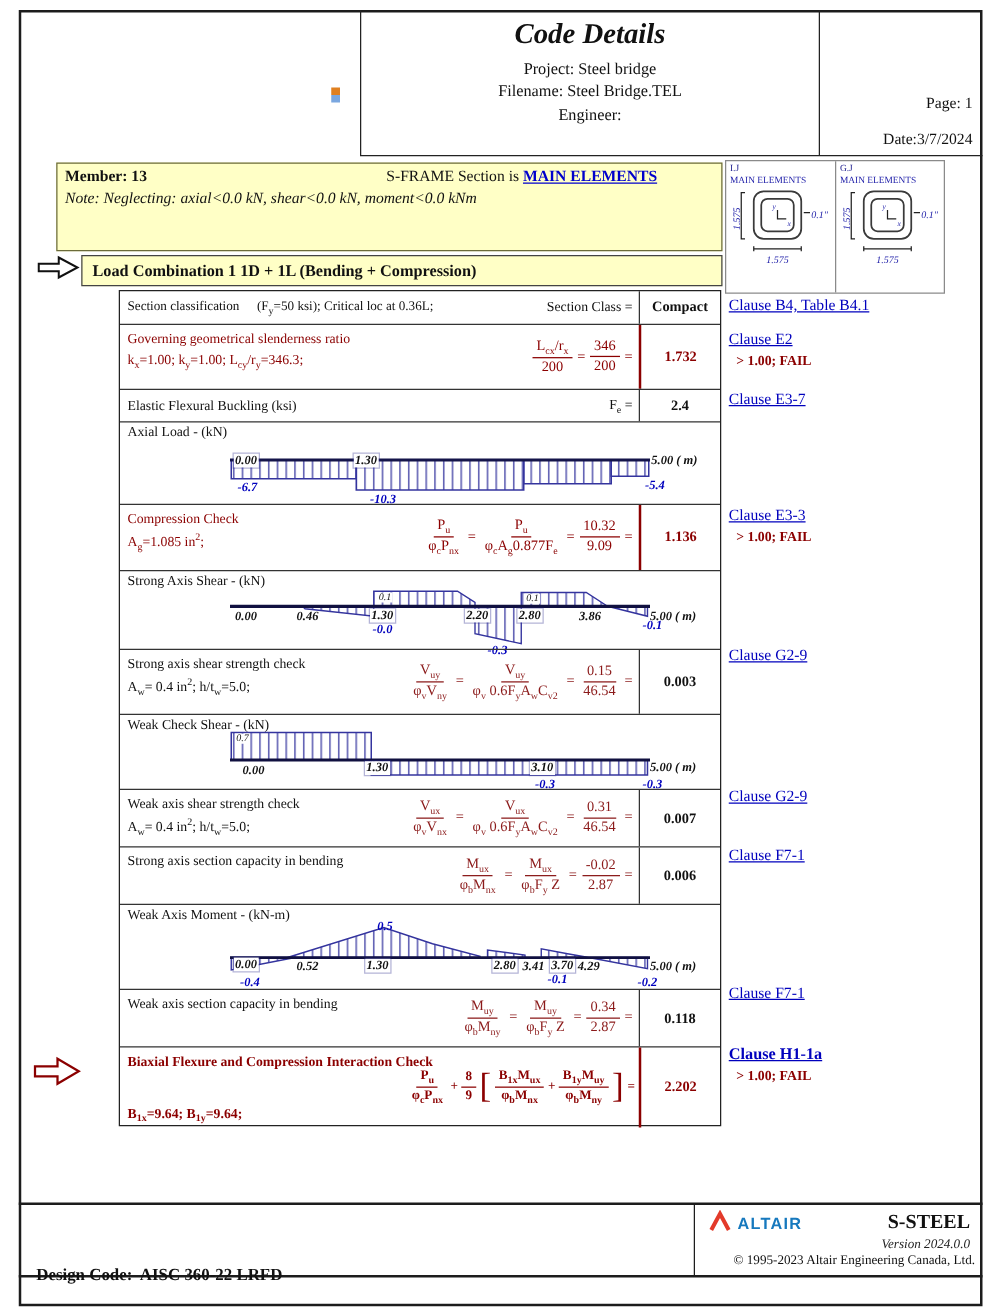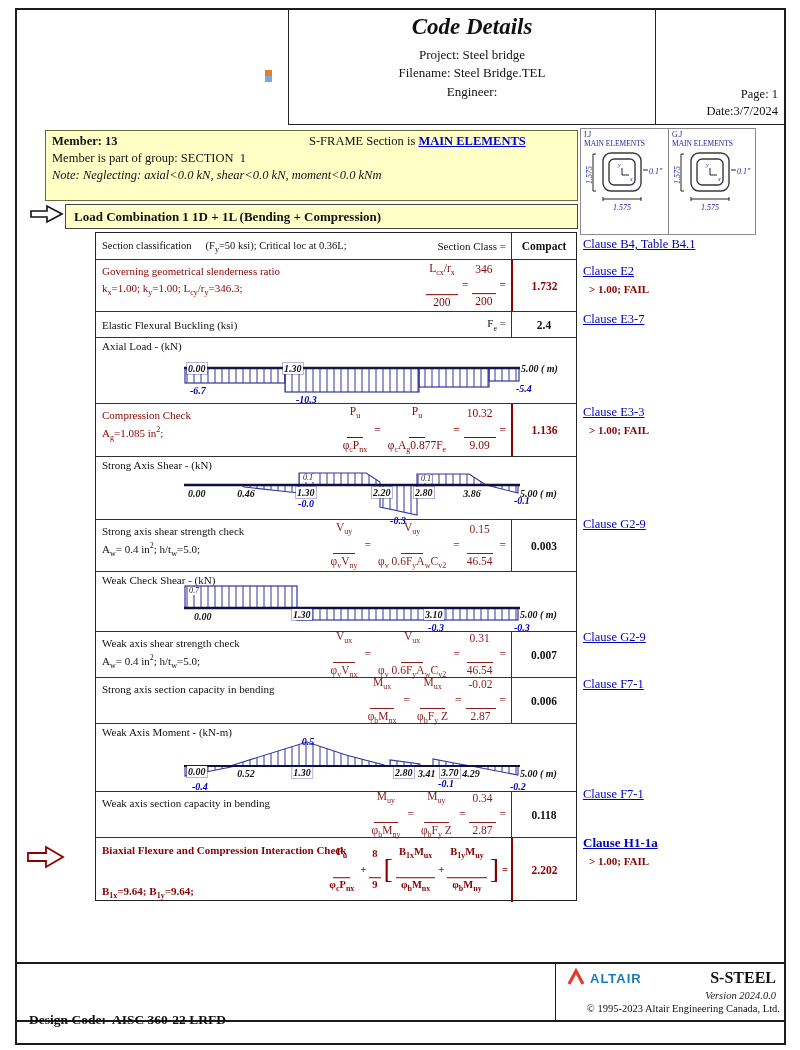--- a/index.html
+++ b/index.html
@@ -6,21 +6,21 @@
   html,body{width:800px;height:1050px;}
   body{position:relative;background:#fff;font-family:"Liberation Serif",serif;color:#111;font-size:12px;}
   .abs{position:absolute;}
   
   .page-border{left:15px;top:8px;width:771px;height:1037px;border:2px solid #1c1c1c;}
   
   .hdr{left:288px;top:8px;width:498px;height:117px;border-bottom:1px solid #222;display:flex;}
   .hdr-center{width:368px;height:100%;border-left:1px solid #222;border-right:1px solid #222;text-align:center;padding-top:6px;}
   .hdr-title{font-size:23px;font-weight:bold;font-style:italic;margin-bottom:6px;}
   .hdr-line{font-size:13px;line-height:1.42;}
-  .hdr-right{flex:1;display:flex;flex-direction:column;justify-content:flex-end;align-items:flex-end;padding:0 8px 4px 0;font-size:12.5px;line-height:1.35;}
+  .hdr-right{flex:1;display:flex;flex-direction:column;justify-content:flex-end;align-items:flex-end;padding:0 8px 4px 0;font-size:12.5px;line-height:1.35;gap:12px;}
   .tiny-mark{left:265px;top:70px;width:7px;height:13px;}
   .tiny-mark i{display:block;width:7px;height:6px;}
   .tm-a{background:#e08020;}
   .tm-b{background:#7aa7e0;}
   
   .member-box{left:45px;top:130px;width:533px;height:71px;background:#ffffc6;border:1px solid #6b6b3a;font-size:12.5px;}
   .mb-row1{position:relative;padding:3px 6px 0 6px;height:19px;}
   .mb-title{font-weight:bold;}
   .mb-sf{position:absolute;left:263px;top:3px;white-space:pre;}
   .mlink{color:#0000cc;font-weight:bold;text-decoration:underline;cursor:pointer;}
@@ -43,21 +43,21 @@
   .tbl{left:95px;top:232px;width:482px;height:669px;border:1.5px solid #222;}
   .row{position:relative;border-top:1px solid #333;}
   .row:first-child{border-top:none;}
   .lbl{position:absolute;left:6px;top:3px;font-size:11px;line-height:1.55;color:#111;}
   .lbl .l2 sub,.lbl sub{font-size:8px;}
   sub{font-size:8px;}
   sup{font-size:8px;}
   .fml{position:absolute;right:70px;top:50%;transform:translateY(-50%);display:flex;align-items:center;gap:4px;color:#8b1a1a;font-size:11.5px;white-space:nowrap;}
   .fml.black{color:#111;}
   .frac{display:inline-flex;flex-direction:column;align-items:center;}
-  .frac .n{padding:0 3px 17px 3px;border-bottom:1px solid currentColor;line-height:1.15;text-align:right;}
+  .frac .n{padding:0 3px 1px 3px;border-bottom:1px solid currentColor;line-height:1.15;text-align:right;}
   .frac .d{padding:1px 3px 0 3px;line-height:1.15;text-align:center;}
   .vcell{position:absolute;right:0;top:0;height:100%;width:65px;border-left:1px solid #333;display:flex;align-items:center;justify-content:center;font-weight:bold;font-size:11.5px;color:#111;}
   .rred .lbl{color:#8b0000;}
   .rred .vcell{color:#8b0000;border-left:2px solid #8b0000;}
   .rred .fml{color:#8b0000;}
   .bold .fml{font-weight:bold;}
   .bigbr{font-size:28px;line-height:0.8;position:relative;top:-1px;font-weight:normal;}
   
   .dtitle{position:absolute;left:6px;top:2px;font-size:11px;color:#111;}
   .dwrap{position:absolute;width:352px;}
@@ -100,21 +100,20 @@
     <div>Page: 1</div>
     <div>Date:3/7/2024</div>
   </div>
 </div>
 
 <div class="abs member-box">
   <div class="mb-row1">
     <span class="mb-title">Member: 13</span>
     <span class="mb-sf"><span>S-FRAME Section is </span><a class="mlink">MAIN ELEMENTS</a></span>
   </div>
-  <div class="mb-line">Member is part of group: SECTION  1</div>
   <div class="mb-note">Note: Neglecting: axial&lt;0.0 kN, shear&lt;0.0 kN, moment&lt;0.0 kNm</div>
 </div>
 
 <div class="abs sections-box">
   <div class="spanel">
     <div class="s-end">I.J</div>
     <div class="s-name">MAIN ELEMENTS</div>
     <svg class="s-svg" width="82" height="78">
       <g stroke="#3a3a3a" fill="none" stroke-width="1.4">
         <rect x="18" y="4" width="38" height="38" rx="8"></rect>

